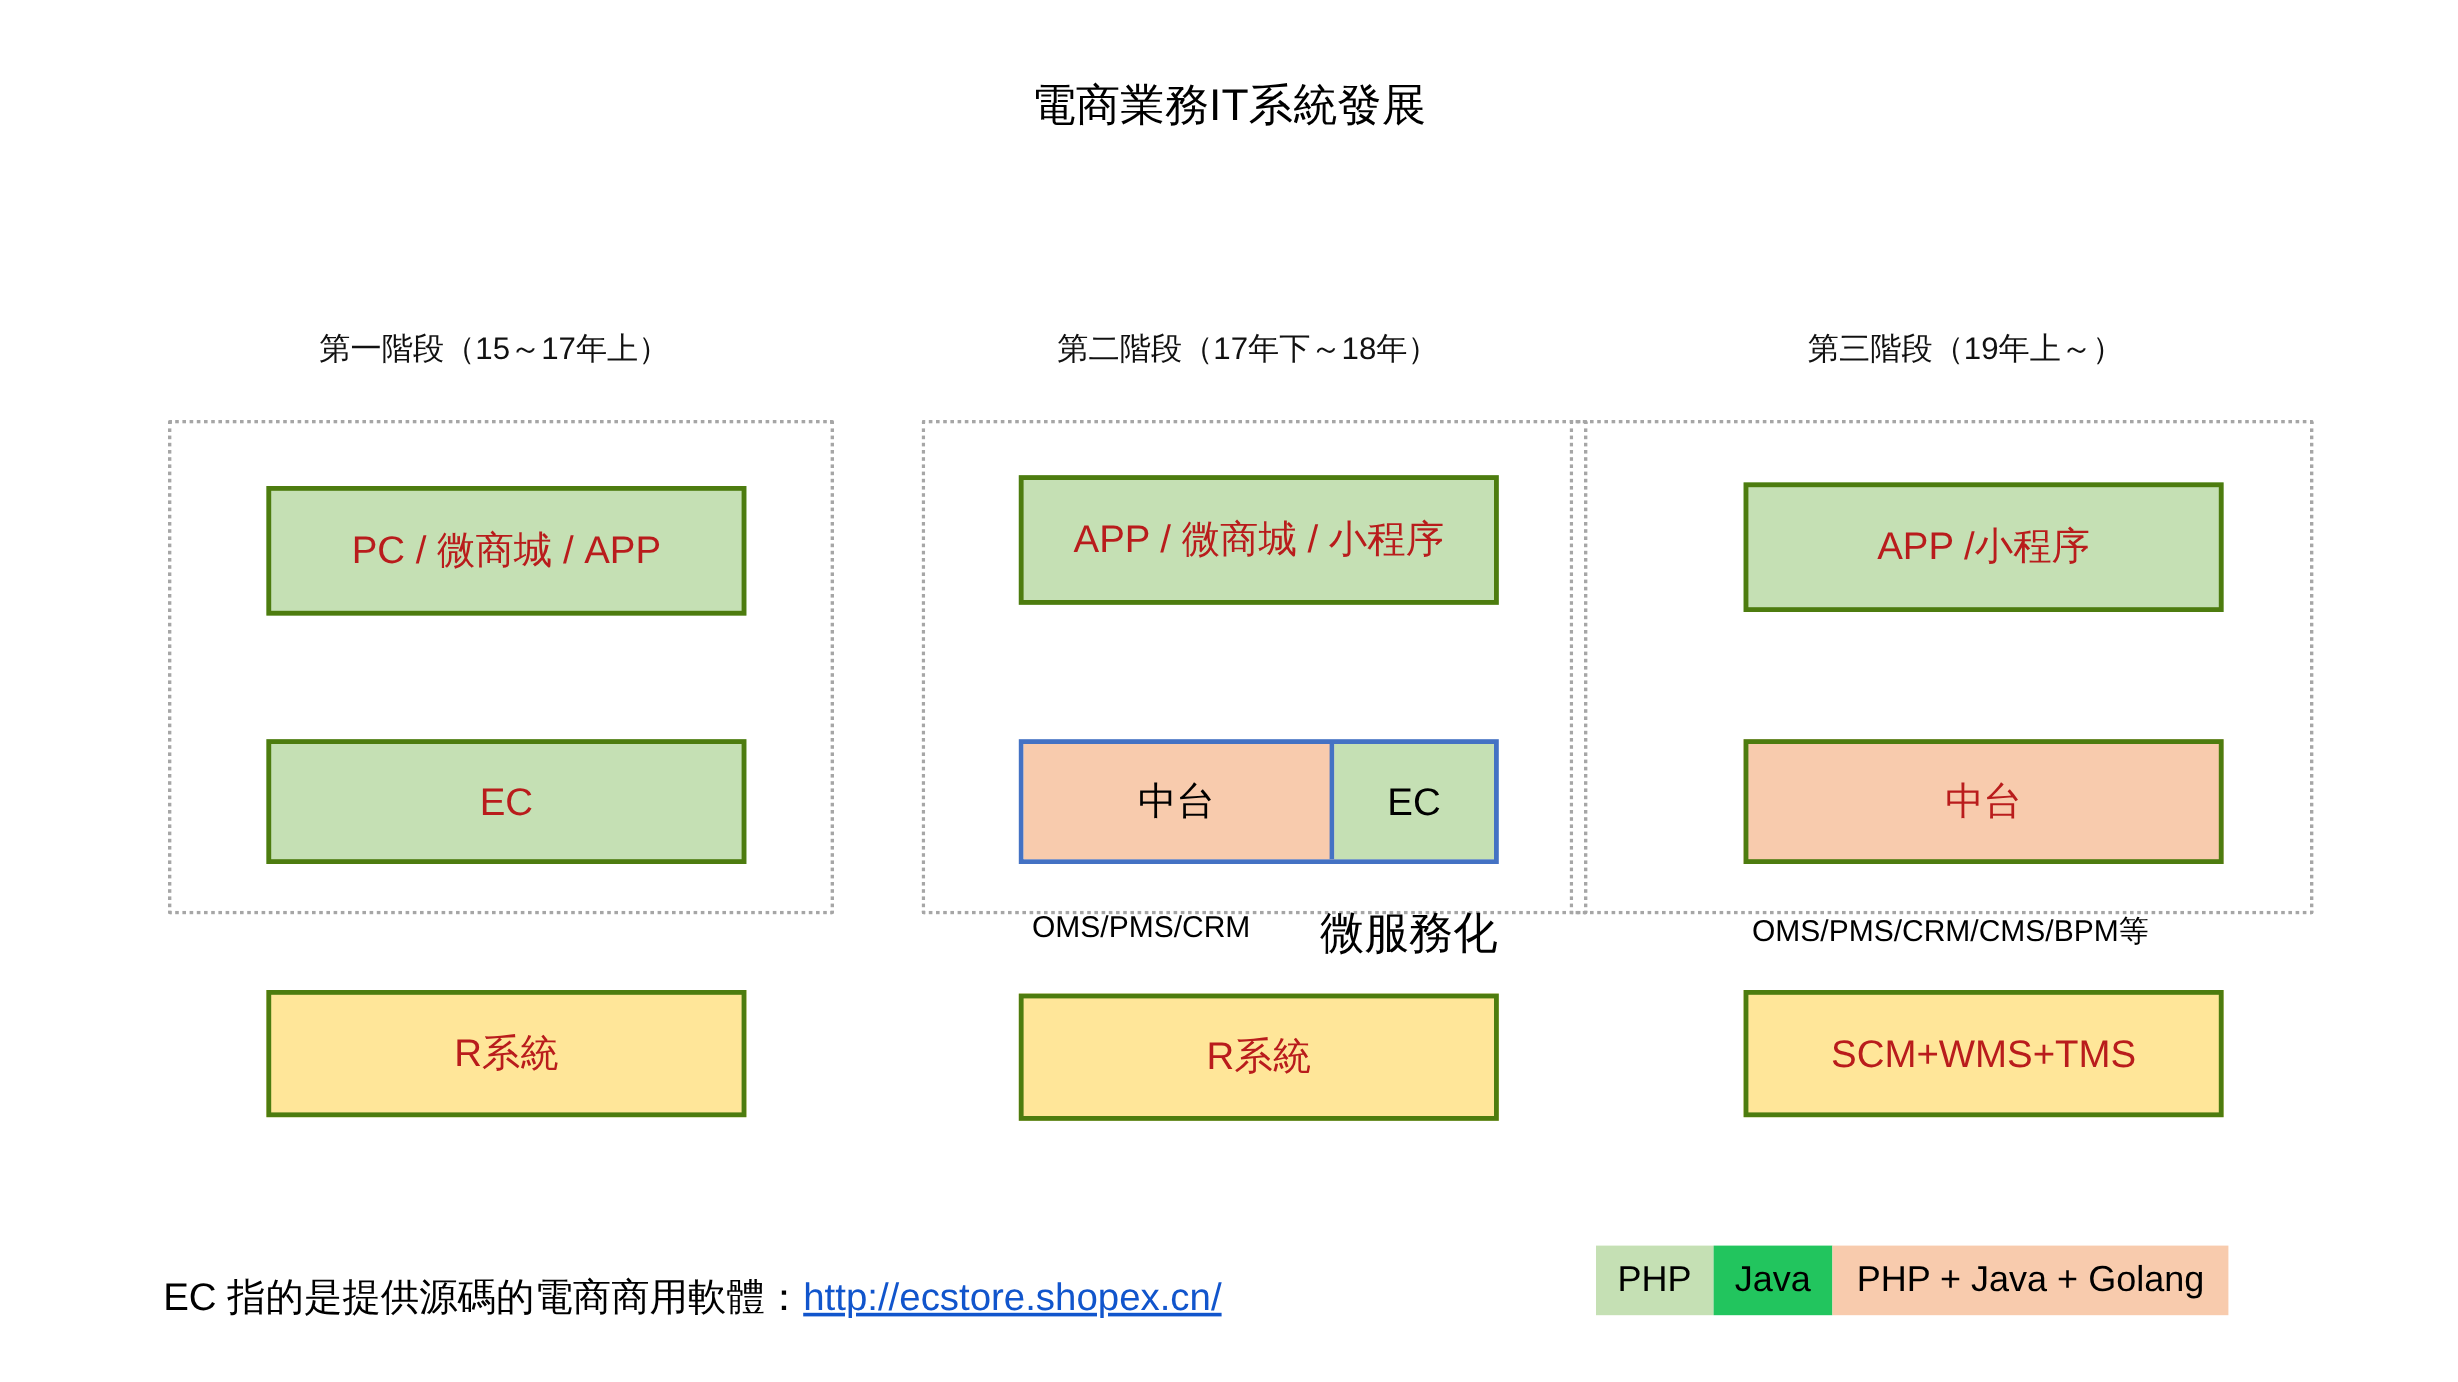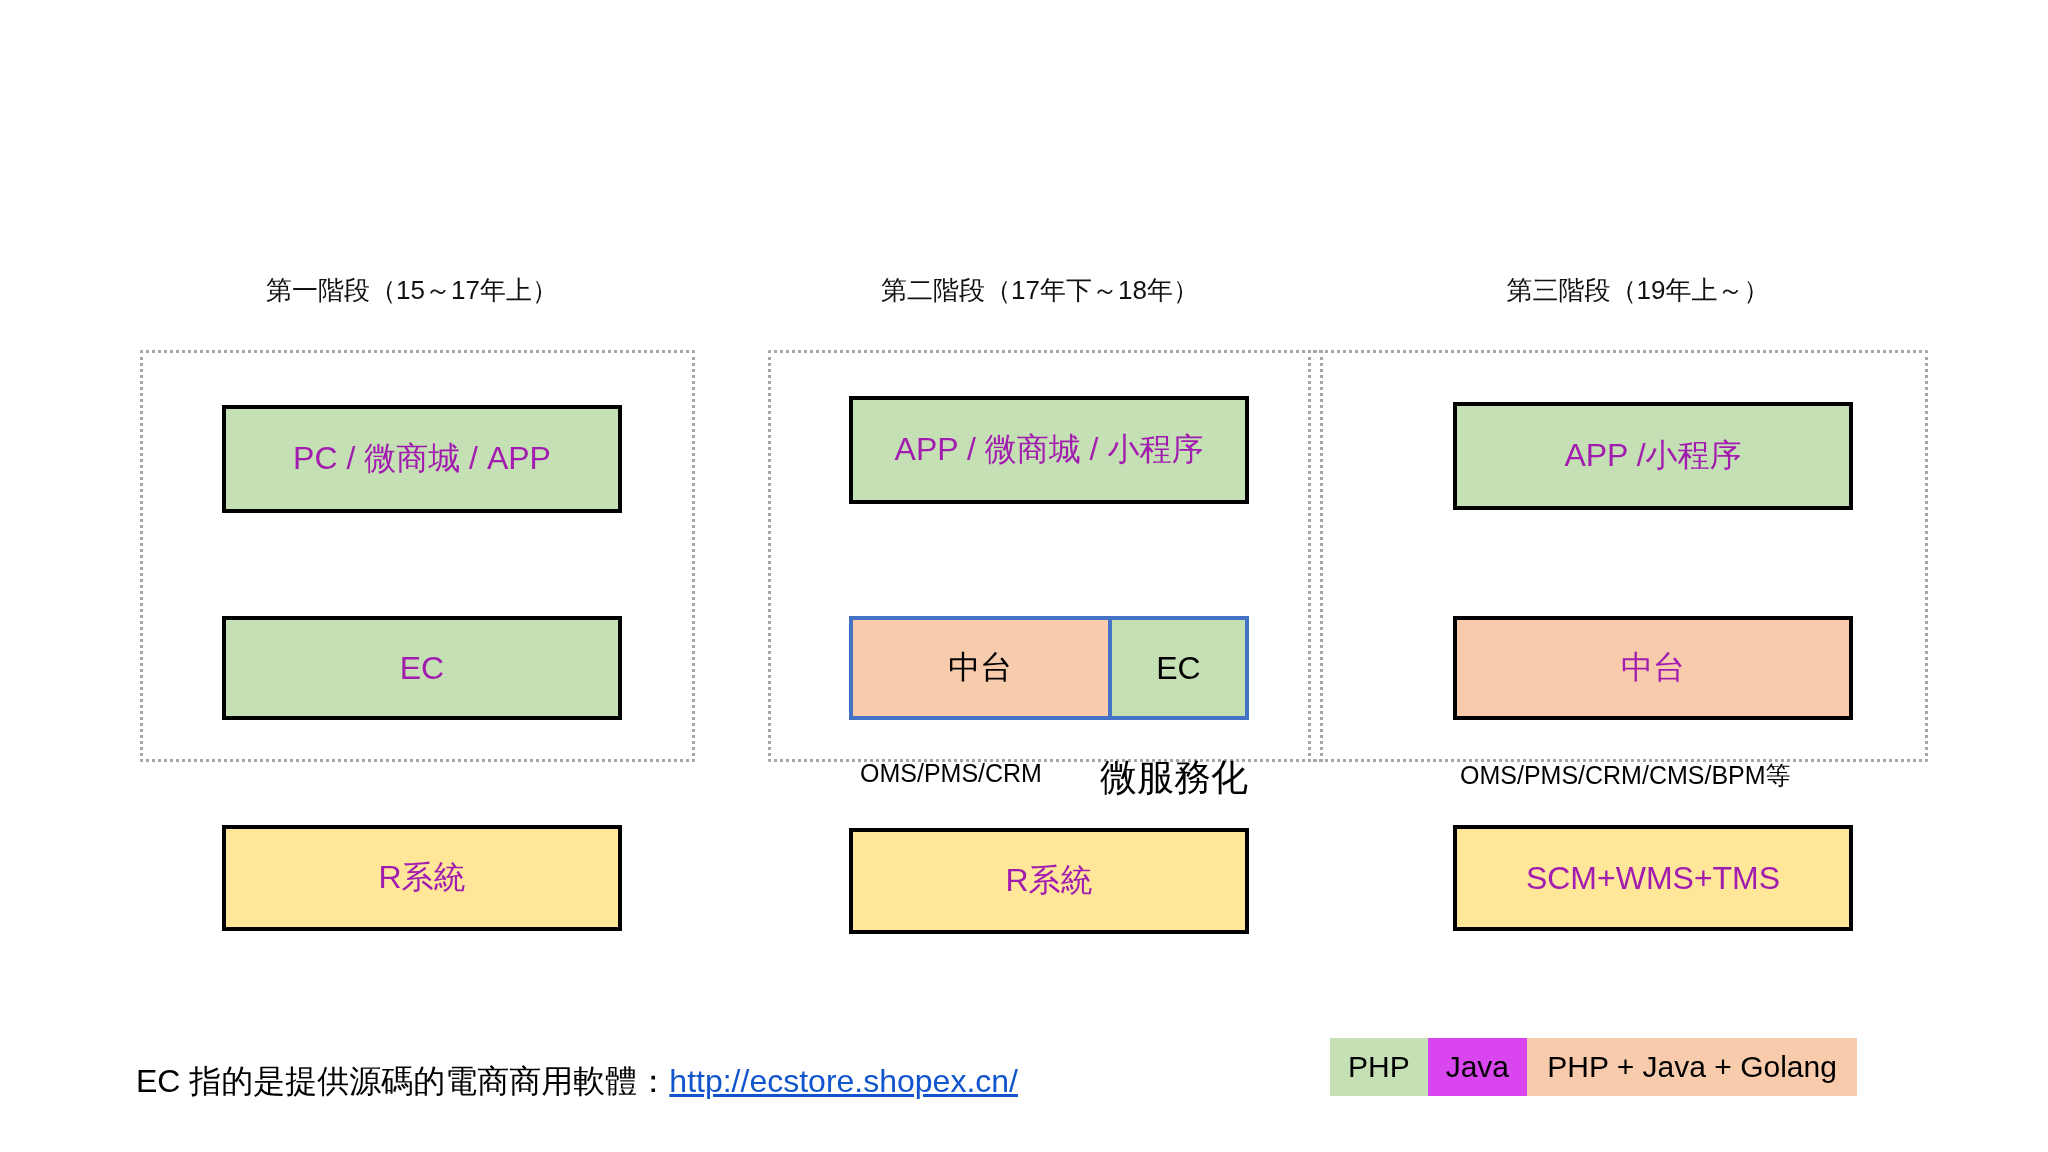--- a/index.html
+++ b/index.html
@@ -68,26 +68,26 @@
     height: 412px;
   }
   #frame-1 { left: 140px;  width: 555px;  }
   #frame-2 { left: 768px;  width: 555px;  }
   #frame-3 { left: 1308px; width: 620px;  }
 
   
   .box {
     position: absolute;
     box-sizing: border-box;
-    border: 4px solid #000000;
+    border: 4px solid #4d7c0f;
     display: flex;
     align-items: center;
     justify-content: center;
     font-size: 32px;
-    color: #a21caf;
+    color: #b91c1c;
     white-space: nowrap;
   }
   .box.green  { background: #c5e0b4; }
   .box.yellow { background: #ffe699; }
   .box.orange { background: #f8cbad; }
 
   .row-top    { height: 108px; }
   .row-mid    { height: 104px; }
   .row-bottom { height: 106px; }
 
@@ -150,27 +150,28 @@
     align-items: center;
     justify-content: center;
     height: 58px;
     font-size: 30px;
     color: #000;
     white-space: nowrap;
     padding: 0 18px;
     box-sizing: border-box;
   }
   .legend-chip.green  { background: #c5e0b4; }
-  .legend-chip.yellow { background: #d946ef; text-align: right; }
+  .legend-chip.yellow { background: #22c55e; text-align: right; }
   .legend-chip.orange { background: #f8cbad; }
 </style>
 </head>
 <body>
 
 <div id="title-block">
+  <div id="sub-title">電商業務IT系統發展</div>
 </div>
 
 <div class="stage-frame" id="frame-1"></div>
 <div class="stage-frame" id="frame-2"></div>
 <div class="stage-frame" id="frame-3"></div>
 
 <div class="stage-col" id="col-1">
   <div class="stage-header">第一階段（15～17年上）</div>
 </div>
 <div class="stage-col" id="col-2">

